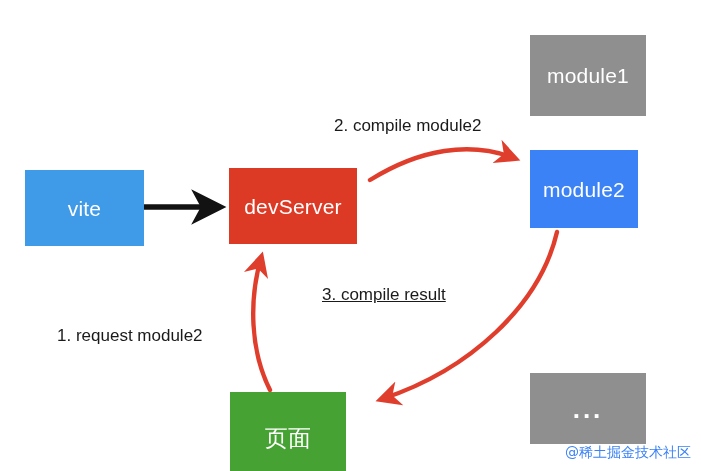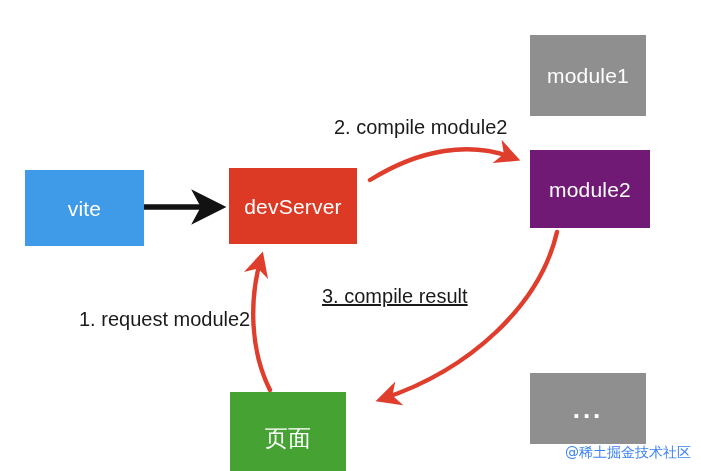--- a/index.html
+++ b/index.html
@@ -35,21 +35,21 @@
     font-size: 23px;
   }
   .node.dots {
     font-size: 26px;
     letter-spacing: 3px;
     font-weight: 700;
   }
   .edge-label {
     position: absolute;
     color: #1a1a1a;
-    font-size: 20px;
+    font-size: 17px;
     white-space: nowrap;
     line-height: 1;
   }
   svg.edges {
     position: absolute;
     left: 0;
     top: 0;
     width: 701px;
     height: 471px;
     pointer-events: none;
@@ -93,34 +93,34 @@
   </div>
 
   <div class="node" style="left:222px; top:168px; width:128px; height:76px; background:#dd3a26;">
     <span>devServer</span>
   </div>
 
   <div class="node" style="left:523px; top:35px; width:116px; height:81px; background:#8f8f8f;">
     <span>module1</span>
   </div>
 
-  <div class="node" style="left:523px; top:150px; width:120px; height:78px; background:#701a75;">
+  <div class="node" style="left:523px; top:150px; width:108px; height:78px; background:#3b82f6;">
     <span>module2</span>
   </div>
 
 
   <div class="node dots" style="left:523px; top:373px; width:116px; height:71px; background:#8f8f8f;">
     <span>...</span>
   </div>
 
   <div class="node cjk" style="left:223px; top:392px; width:116px; height:92px; background:#46a233;">
     <span>页面</span>
   </div>
 
   <div class="edge-label" style="left:334px; top:117px;">2. compile module2</div>
 
   <div class="edge-label" style="left:322px; top:286px;text-decoration:underline;">3. compile result</div>
 
-  <div class="edge-label" style="left:57px; top:309px;margin-left:22px;">1. request module2</div>
+  <div class="edge-label" style="left:57px; top:327px;">1. request module2</div>
 
   <div class="watermark">@稀土掘金技术社区</div>
 
 </div>
 
 </body></html>

